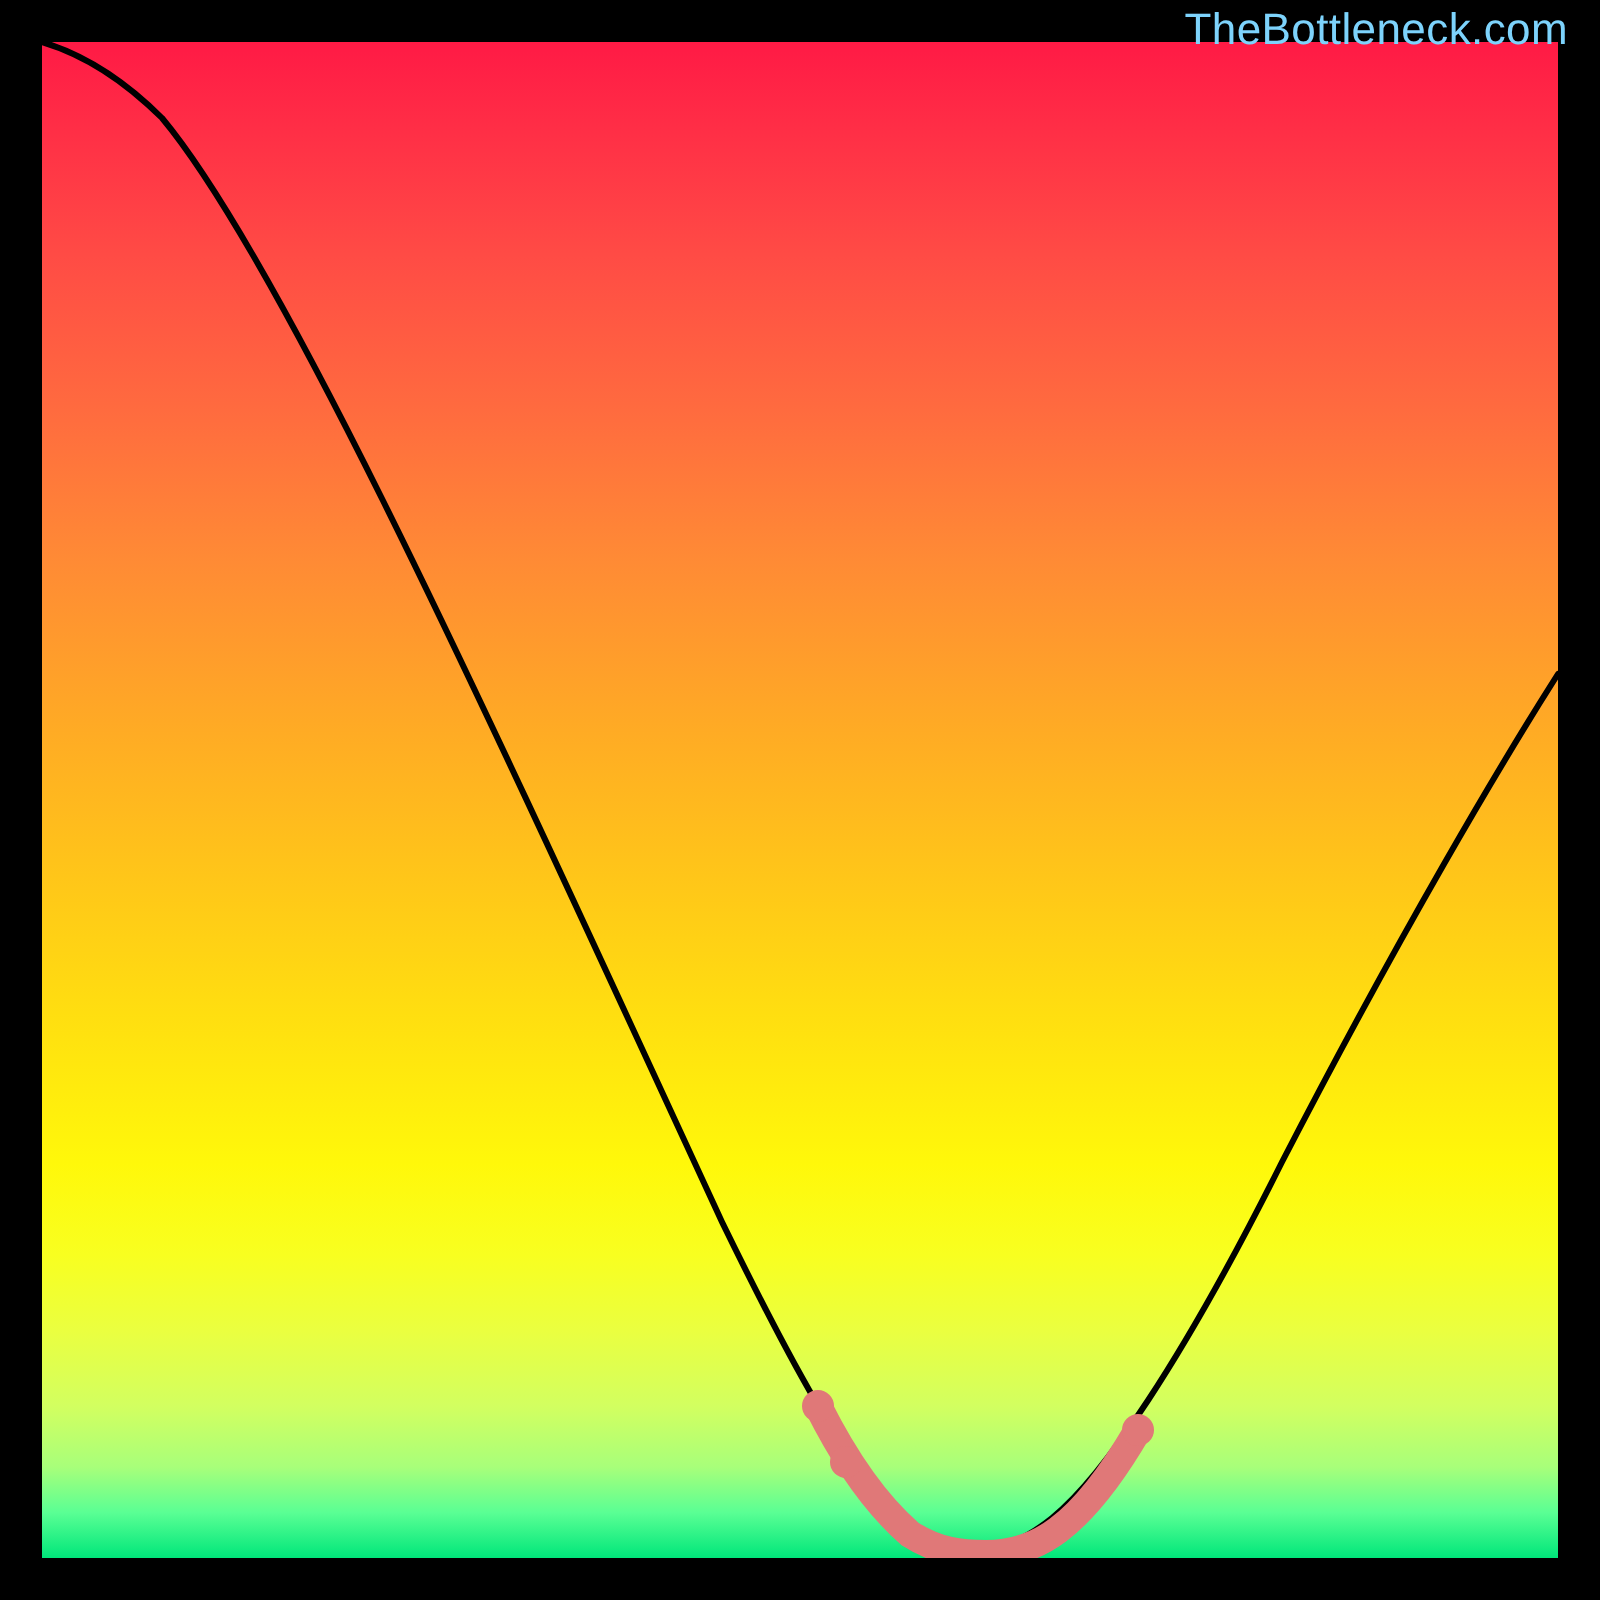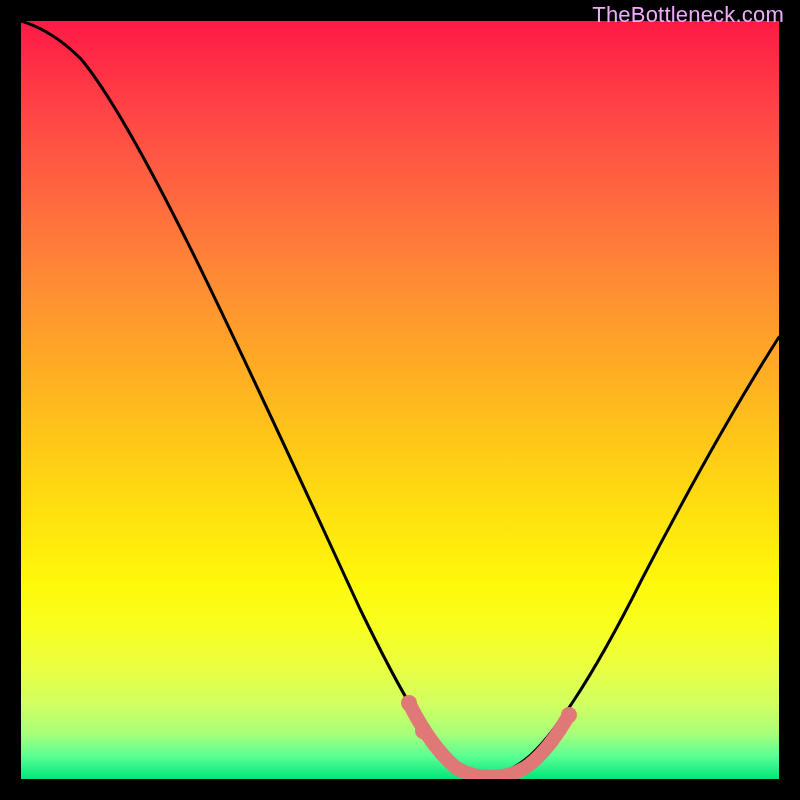--- a/index.html
+++ b/index.html
@@ -40,21 +40,21 @@
     position: absolute;
     left: 0;
     top: 0;
     width: 758px;
     height: 758px;
   }
   .watermark {
     position: absolute;
     top: 2px;
     right: 16px;
-    color: #f0abfc;
+    color: #7dd3fc;
     font-family: Arial, Helvetica, sans-serif;
     font-size: 22px;
     font-weight: 400;
     letter-spacing: 0.2px;
     user-select: none;
   }
 </style>
 </head>
 <body>
 

